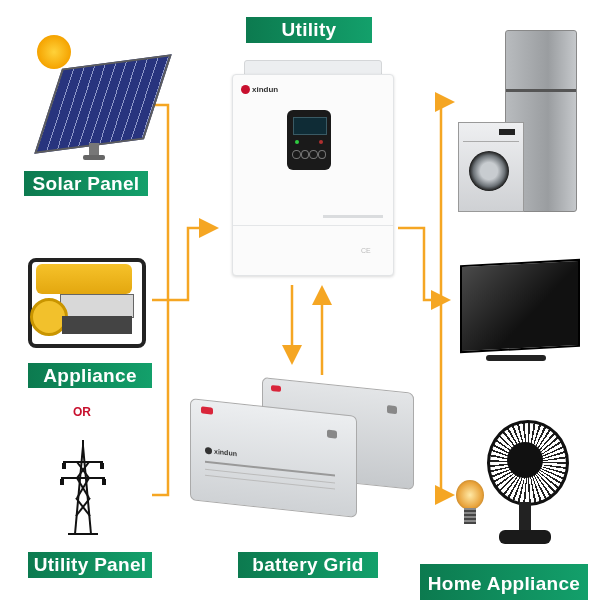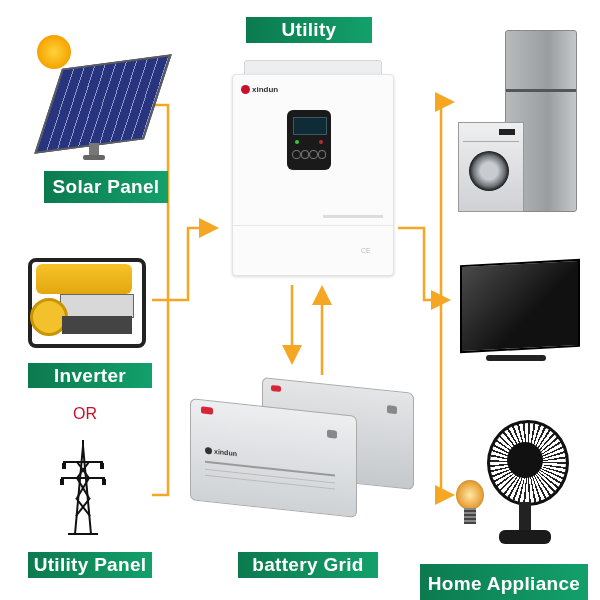--- a/index.html
+++ b/index.html
@@ -1,19 +1,19 @@
 <!DOCTYPE html>
 <html><head>
 <meta charset="utf-8">
 <style>
   html,body{margin:0;padding:0;background:#ffffff;}
   body{width:600px;height:600px;position:relative;overflow:hidden;font-family:"Liberation Sans","DejaVu Sans",sans-serif;}
   .abs{position:absolute;}
   .label{position:absolute;background:linear-gradient(90deg,#0c7a4f,#13a06b);color:#fff;font-weight:bold;font-size:19px;display:flex;align-items:center;justify-content:center;letter-spacing:0.3px;white-space:nowrap;}
-  .or-text{position:absolute;color:#c8102e;font-weight:normal;font-size:16px;}
+  .or-text{position:absolute;color:#c8102e;font-weight:bold;font-size:12px;}
   svg.lines{position:absolute;left:0;top:0;}
 </style>
 </head>
 <body>
 
 <svg class="lines" width="600" height="600">
   <defs>
     <marker id="arr" markerWidth="8" markerHeight="8" refX="6" refY="4" orient="auto">
       <path d="M0,0 L8,4 L0,8 Z" fill="#f5a623"></path>
     </marker>
@@ -58,30 +58,30 @@
     <div class="abs" style="left:128px;top:172px;font-size:7px;color:#bbb;">CE</div>
   </div>
 </div>
 
 <div class="abs" style="left:25px;top:25px;width:130px;height:140px;">
   <div class="abs" style="left:12px;top:10px;width:34px;height:34px;border-radius:50%;background:radial-gradient(circle,#ffd23a 0%,#f5a300 70%,rgba(245,163,0,0) 100%);"></div>
   <div class="abs" style="left:26px;top:36px;width:100px;height:82px;background:repeating-linear-gradient(90deg,#1d2a78 0 9px,#8a94c8 9px 10px),#1d2a78;transform:skewX(-25deg) rotate(-8deg);border:2px solid #555;opacity:0.95;"></div>
   <div class="abs" style="left:64px;top:118px;width:10px;height:14px;background:#777;"></div>
   <div class="abs" style="left:58px;top:130px;width:22px;height:5px;background:#666;border-radius:2px;"></div>
 </div>
-<div class="label" style="left:44px;top:171px;width:124px;height:32px;">Solar Panel</div>
+<div class="label" style="left:24px;top:171px;width:124px;height:25px;">Solar Panel</div>
 
 <div class="abs" style="left:22px;top:248px;width:120px;height:105px;">
   <div class="abs" style="left:6px;top:10px;width:110px;height:82px;border:4px solid #222;border-radius:8px;"></div>
   <div class="abs" style="left:14px;top:16px;width:96px;height:30px;background:linear-gradient(#f6c22a,#e3a70f);border-radius:6px;"></div>
   <div class="abs" style="left:38px;top:46px;width:72px;height:22px;background:#d8d8d8;border:1px solid #666;"></div>
   <div class="abs" style="left:8px;top:50px;width:32px;height:32px;background:#f2c12c;border-radius:50%;border:3px solid #c99500;"></div>
   <div class="abs" style="left:40px;top:68px;width:70px;height:18px;background:#444;"></div>
 </div>
-<div class="label" style="left:28px;top:363px;width:124px;height:25px;">Inverter</div>
+<div class="label" style="left:28px;top:363px;width:124px;height:25px;">Appliance</div>
 
 <div class="or-text" style="left:73px;top:405px;">OR</div>
 
 <svg class="abs" style="left:58px;top:438px;" width="50" height="100">
   <g stroke="#111" stroke-width="2" fill="none">
     <line x1="25" y1="2" x2="25" y2="12"></line>
     <polyline points="25,8 17,96"></polyline>
       <polyline points="25,8 33,96"></polyline>
     <line x1="5" y1="24" x2="45" y2="24"></line>
       <line x1="3" y1="40" x2="47" y2="40"></line>

